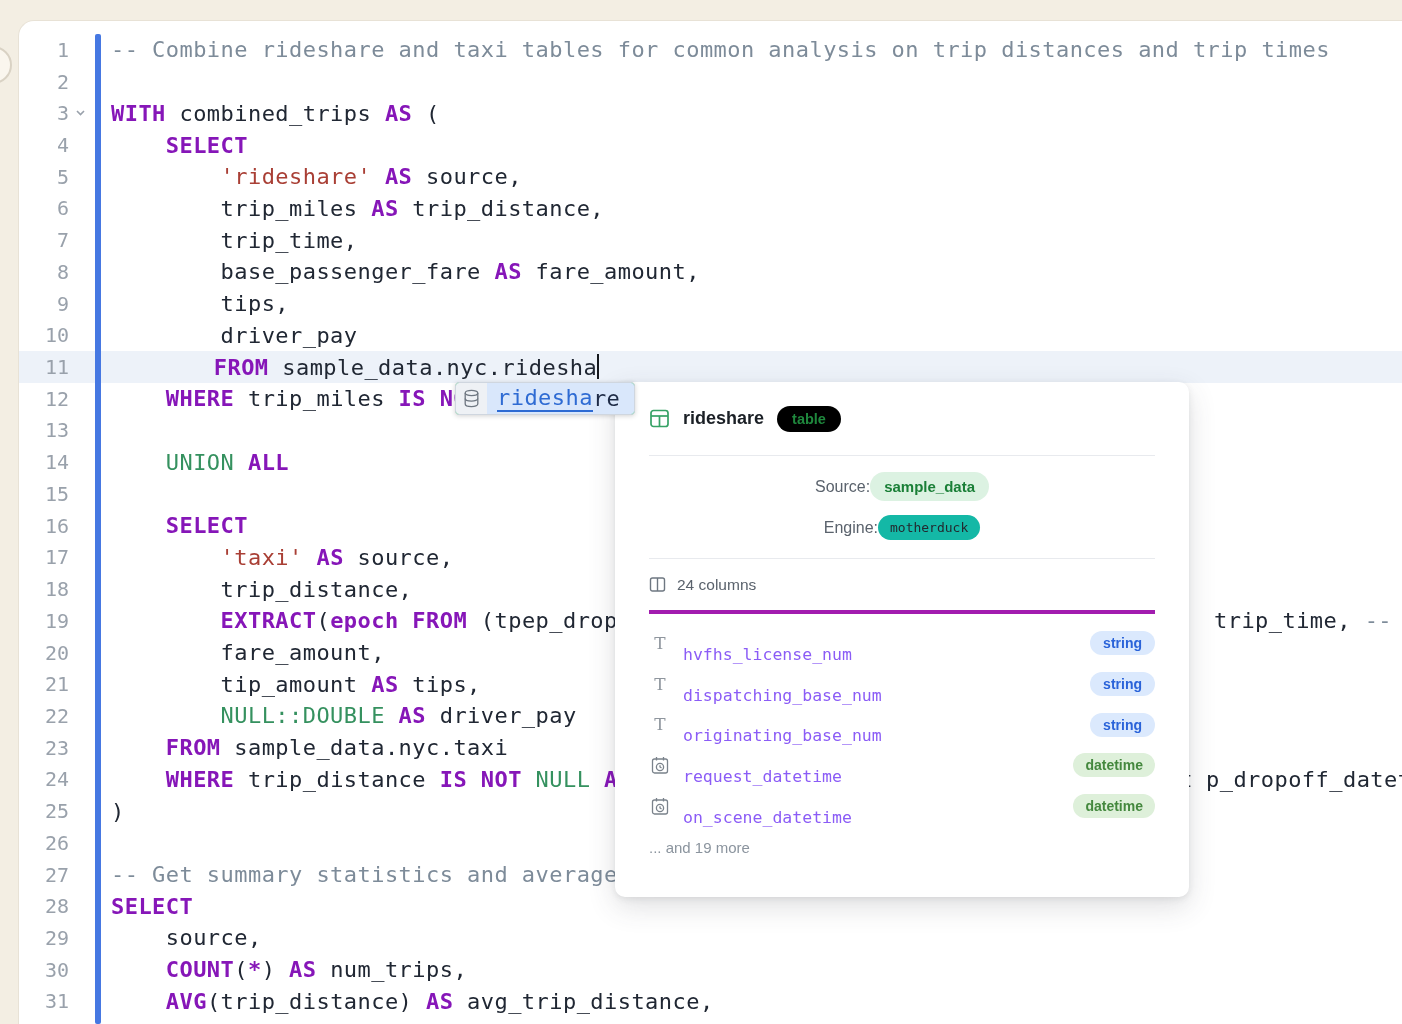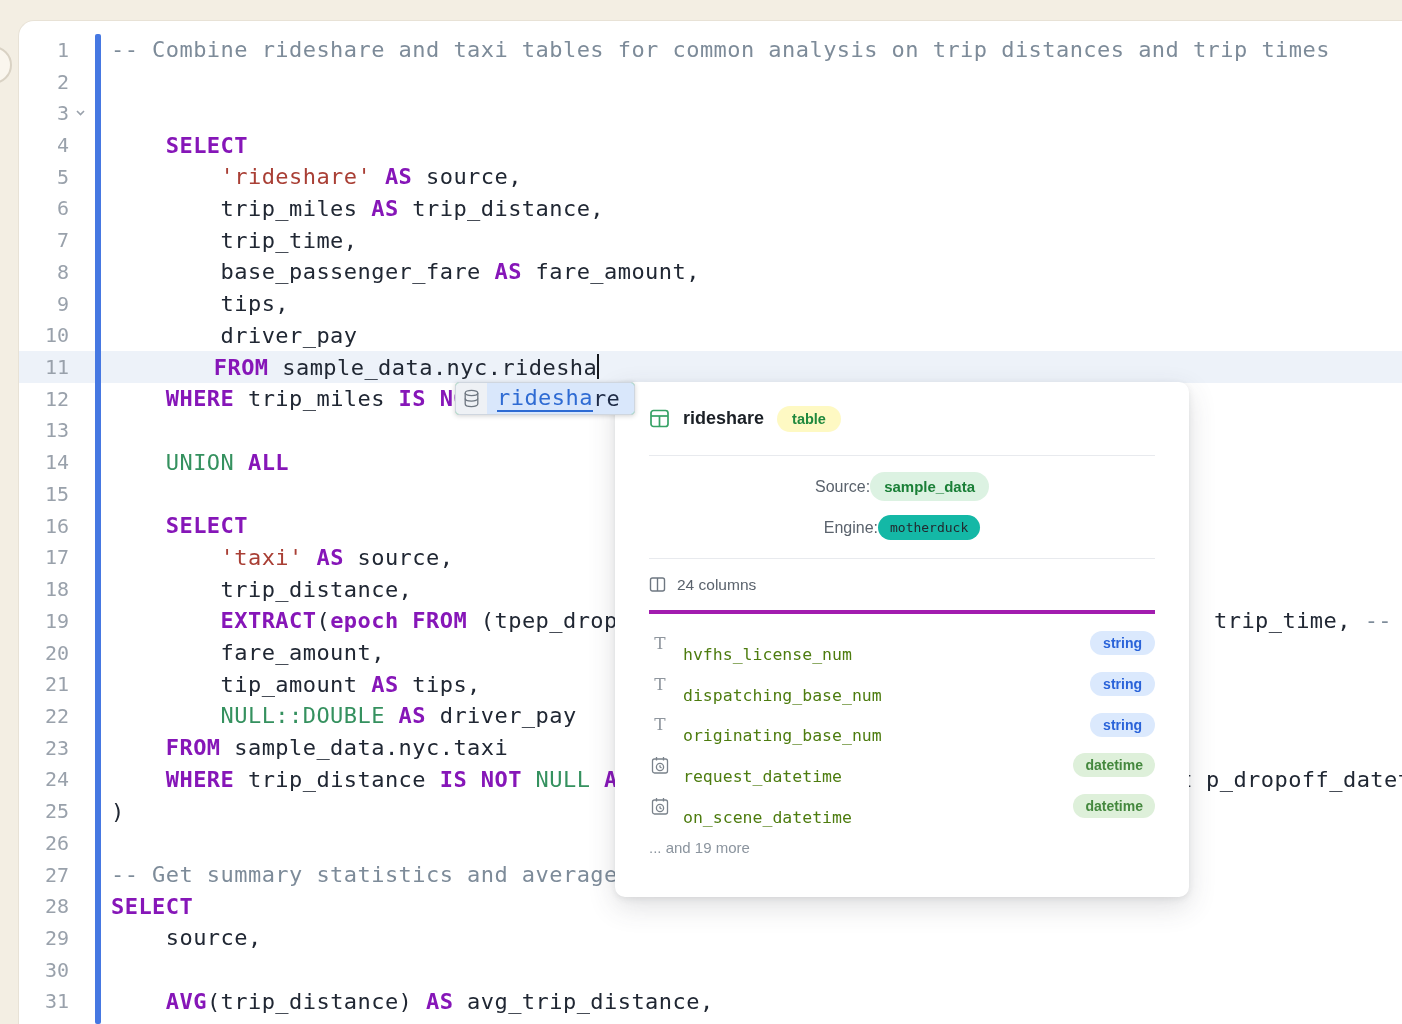--- a/index.html
+++ b/index.html
@@ -42,45 +42,45 @@
   .card-title{font-size:18px;font-weight:bold;color:#1b2026;}
   .kvsec{padding:10px 0;border-bottom:1px solid #e8eaee;}
   .kv{height:41px;display:flex;align-items:center;justify-content:center;}
   .kv-label{font-size:16px;color:#5a626c;}
   .colsrow{height:51px;display:flex;align-items:center;gap:11px;border-bottom:4px solid #a21caf;
       color:#5a626c;font-size:15.5px;}
   .collist{padding-top:9px;}
   .colrow{height:40.7px;display:flex;align-items:center;}
   .cicon{width:22px;display:flex;justify-content:center;margin-right:12px;}
   .ticon{font-family:"DejaVu Serif",serif;font-size:17px;color:#8f969e;line-height:1;}
-  .colname{font-family:"DejaVu Sans Mono",monospace;font-size:16.5px;color:#4d7c0f;margin-top:22px;}
+  .colname{font-family:"DejaVu Sans Mono",monospace;font-size:16.5px;color:#8b5cf6;margin-top:22px;}
   .colrow .pill{margin-left:auto;}
   .more{margin-top:13px;font-size:15px;color:#8b949e;}
   .pill{border-radius:999px;font-weight:bold;display:inline-block;white-space:nowrap;}
-  .pill-table{background:#fef9c3;color:#1f883d;font-size:14.5px;padding:5px 15px;}
+  .pill-table{background:#000000;color:#1f883d;font-size:14.5px;padding:5px 15px;}
   .pill-source{background:#dcf2e2;color:#1a7f37;font-size:15px;padding:6px 14px;}
   .pill-engine{background:#14b8a6;color:#23292f;font-family:"DejaVu Sans Mono",monospace;
       font-size:13px;font-weight:normal;padding:5px 12px;}
   .pill-string{background:#dbe9fd;color:#2a63d9;font-size:14px;padding:4px 13px;}
   .pill-datetime{background:#def0da;color:#44883e;font-size:14px;padding:4px 12px;text-align:center;}
 </style>
 </head>
 <body>
 
 <div class="page">
   <div class="side-circle"></div>
 
   <div class="editor">
     <div class="bluebar"></div>
     <div id="code">
         <div class="row"><span class="gut">1</span><span class="ct"><span class="c-com">-- Combine rideshare and taxi tables for common analysis on trip distances and trip times</span></span></div>
         <div class="row"><span class="gut">2</span><span class="ct"></span></div>
         <div class="row"><span class="gut">3</span><span class="fold"><svg width="13" height="13" viewBox="0 0 13 13" fill="none" stroke="#99a1ab" stroke-width="1.6">
               <path d="M3 4.5 L6.5 8 L10 4.5"></path>
-            </svg></span></div>
+            </svg></span><span class="ct"><span class="c-kw">WITH</span><span class="c-id"> combined_trips </span><span class="c-kw">AS</span><span class="c-id"> (</span></span></div>
         <div class="row"><span class="gut">4</span><span class="ct"><span class="c-id">    </span><span class="c-kw">SELECT</span></span></div>
         <div class="row"><span class="gut">5</span><span class="ct"><span class="c-id">        </span><span class="c-str">'rideshare'</span><span class="c-id"> </span><span class="c-kw">AS</span><span class="c-id"> source,</span></span></div>
         <div class="row"><span class="gut">6</span><span class="ct"><span class="c-id">        trip_miles </span><span class="c-kw">AS</span><span class="c-id"> trip_distance,</span></span></div>
         <div class="row"><span class="gut">7</span><span class="ct"><span class="c-id">        trip_time,</span></span></div>
         <div class="row"><span class="gut">8</span><span class="ct"><span class="c-id">        base_passenger_fare </span><span class="c-kw">AS</span><span class="c-id"> fare_amount,</span></span></div>
         <div class="row"><span class="gut">9</span><span class="ct"><span class="c-id">        tips,</span></span></div>
         <div class="row"><span class="gut">10</span><span class="ct"><span class="c-id">        driver_pay</span></span></div>
         <div class="row hl"><span class="gut">11</span><span class="ct"><span class="c-id">    </span><span class="c-kw">FROM</span><span class="c-id"> sample_data.nyc.ridesha</span><span class="caret"></span></span></div>
         <div class="row"><span class="gut">12</span><span class="ct"><span class="c-id">    </span><span class="c-kw">WHERE</span><span class="c-id"> trip_miles </span><span class="c-kw">IS</span><span class="c-id"> </span><span class="c-kw">NOT</span><span class="c-id"> </span><span class="c-grn">NULL</span><span class="c-id"> </span><span class="c-kw">AND</span><span class="c-id"> trip_miles &gt; 0</span></span></div>
         <div class="row"><span class="gut">13</span><span class="ct"></span></div>
@@ -93,21 +93,21 @@
         <div class="row"><span class="gut">20</span><span class="ct"><span class="c-id">        fare_amount,</span></span></div>
         <div class="row"><span class="gut">21</span><span class="ct"><span class="c-id">        tip_amount </span><span class="c-kw">AS</span><span class="c-id"> tips,</span></span></div>
         <div class="row"><span class="gut">22</span><span class="ct"><span class="c-id">        </span><span class="c-grn">NULL::DOUBLE</span><span class="c-id"> </span><span class="c-kw">AS</span><span class="c-id"> driver_pay</span></span></div>
         <div class="row"><span class="gut">23</span><span class="ct"><span class="c-id">    </span><span class="c-kw">FROM</span><span class="c-id"> sample_data.nyc.taxi</span></span></div>
         <div class="row"><span class="gut">24</span><span class="ct"><span class="c-id">    </span><span class="c-kw">WHERE</span><span class="c-id"> trip_distance </span><span class="c-kw">IS</span><span class="c-id"> </span><span class="c-kw">NOT</span><span class="c-id"> </span><span class="c-grn">NULL</span><span class="c-id"> </span><span class="c-kw">AND</span><span class="c-id"> trip_time &gt; 0 AND fare_amount &gt; 0 AND t</span></span><span class="sliver" style="left: 1187px;"><span class="c-id">p_dropoff_datet</span></span></div>
         <div class="row"><span class="gut">25</span><span class="ct"><span class="c-id">)</span></span></div>
         <div class="row"><span class="gut">26</span><span class="ct"></span></div>
         <div class="row"><span class="gut">27</span><span class="ct"><span class="c-com">-- Get summary statistics and average trip metrics by source</span></span></div>
         <div class="row"><span class="gut">28</span><span class="ct"><span class="c-kw">SELECT</span></span></div>
         <div class="row"><span class="gut">29</span><span class="ct"><span class="c-id">    source,</span></span></div>
-        <div class="row"><span class="gut">30</span></div>
+        <div class="row"><span class="gut">30</span><span class="ct"><span class="c-id">    </span><span class="c-kw">COUNT</span><span class="c-id">(</span><span class="c-kw">*</span><span class="c-id">) </span><span class="c-kw">AS</span><span class="c-id"> num_trips,</span></span></div>
         <div class="row"><span class="gut">31</span><span class="ct"><span class="c-id">    </span><span class="c-kw">AVG</span><span class="c-id">(trip_distance) </span><span class="c-kw">AS</span><span class="c-id"> avg_trip_distance,</span></span></div>
         <div class="row"><span class="gut">32</span><span class="ct"><span class="c-id">    </span><span class="c-kw">AVG</span><span class="c-id">(trip_time) </span><span class="c-kw">AS</span><span class="c-id"> avg_trip_time</span></span></div>
       </div>
   </div>
 
   <div class="ac">
     <span class="ac-ic">
       <svg width="17" height="19" viewBox="0 0 17 19" fill="none" stroke="#6e7781" stroke-width="1.3">
         <ellipse cx="8.5" cy="4" rx="6.3" ry="2.6"></ellipse>
         <path d="M2.2 4 V15 c0 1.45 2.8 2.6 6.3 2.6 s6.3 -1.15 6.3 -2.6 V4"></path>

